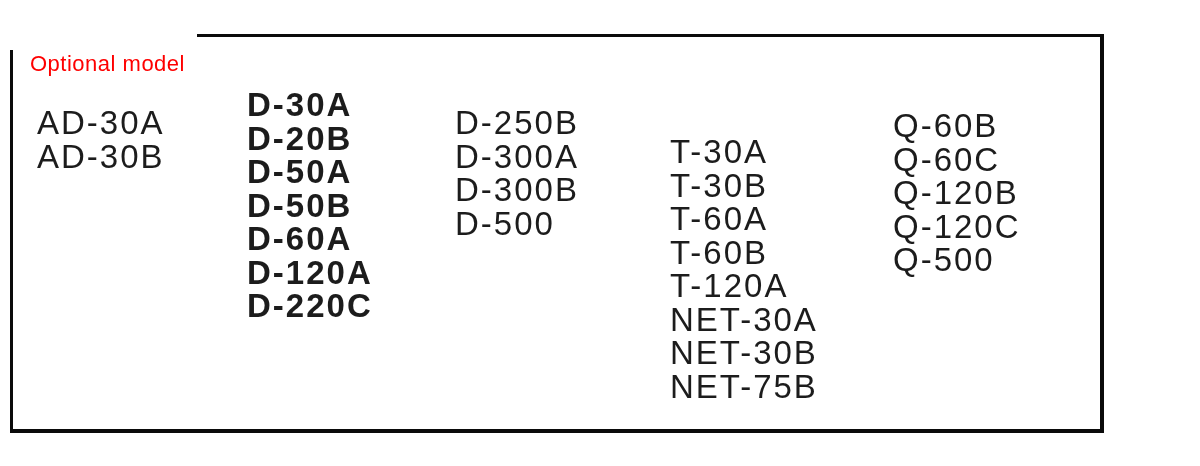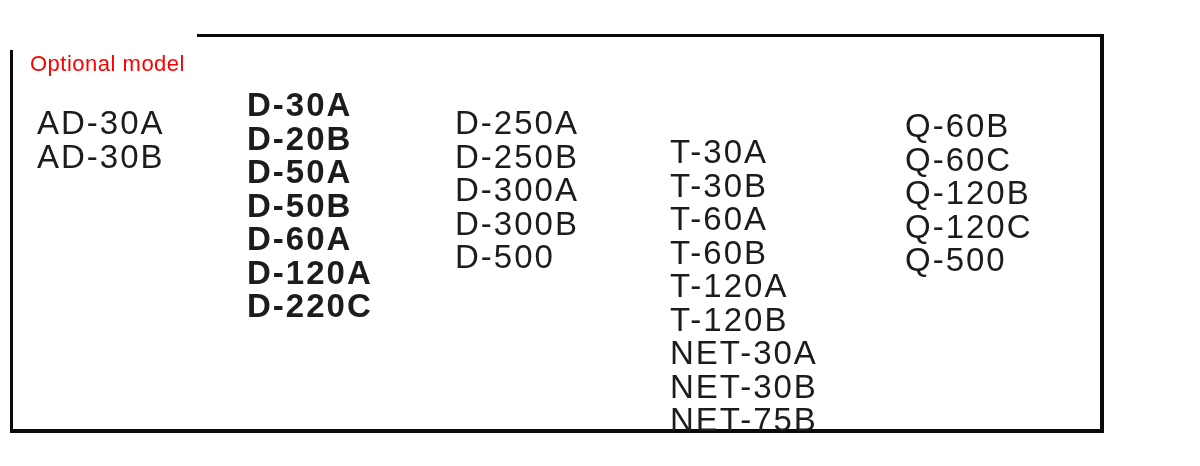--- a/index.html
+++ b/index.html
@@ -46,21 +46,21 @@
     font-size: 33px;
     line-height: 33.5px;
     letter-spacing: 2px;
     color: #1c1c1c;
     white-space: nowrap;
   }
   .col-1 { left: 37px;  top: 106px; }
   .col-2 { left: 247px; top: 88px; font-weight: bold; }
   .col-3 { left: 455px; top: 106px; }
   .col-4 { left: 670px; top: 113px; margin-top: 22px; }
-  .col-5 { left: 893px; top: 109px; margin-left: 12px; }
+  .col-5 { left: 893px; top: 109px; }
 </style>
 </head>
 <body>
 
 <div class="page">
 
   <div class="frame-line frame-top"></div>
   <div class="frame-line frame-right"></div>
   <div class="frame-line frame-bottom"></div>
   <div class="frame-line frame-left"></div>
@@ -76,34 +76,32 @@
     <div>D-30A</div>
     <div>D-20B</div>
     <div>D-50A</div>
     <div>D-50B</div>
     <div>D-60A</div>
     <div>D-120A</div>
     <div>D-220C</div>
   </div>
 
   <div class="model-col col-3">
-    <div>D-250A</div>
     <div>D-250B</div>
     <div>D-300A</div>
     <div>D-300B</div>
     <div>D-500</div>
   </div>
 
   <div class="model-col col-4">
     <div>T-30A</div>
     <div>T-30B</div>
     <div>T-60A</div>
     <div>T-60B</div>
     <div>T-120A</div>
-    <div>T-120B</div>
     <div>NET-30A</div>
     <div>NET-30B</div>
     <div>NET-75B</div>
   </div>
 
   <div class="model-col col-5">
     <div>Q-60B</div>
     <div>Q-60C</div>
     <div>Q-120B</div>
     <div>Q-120C</div>

